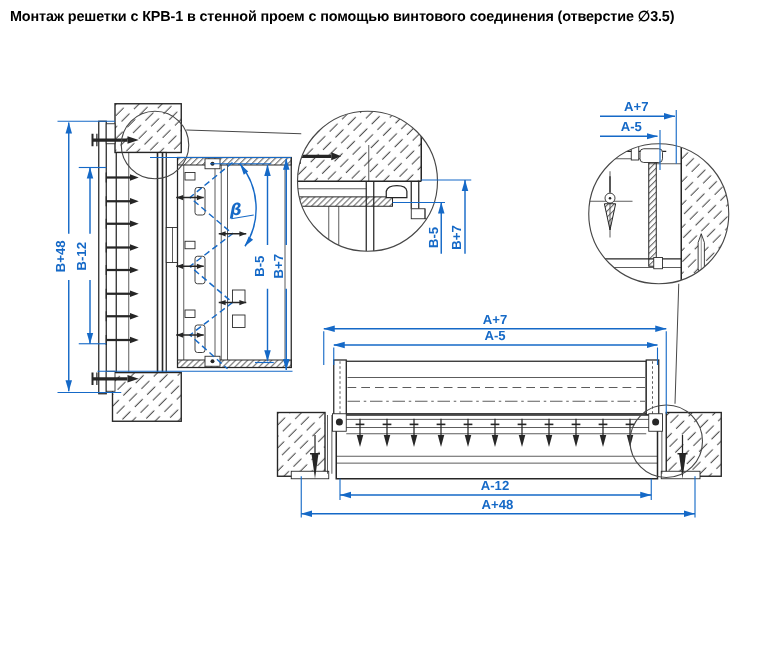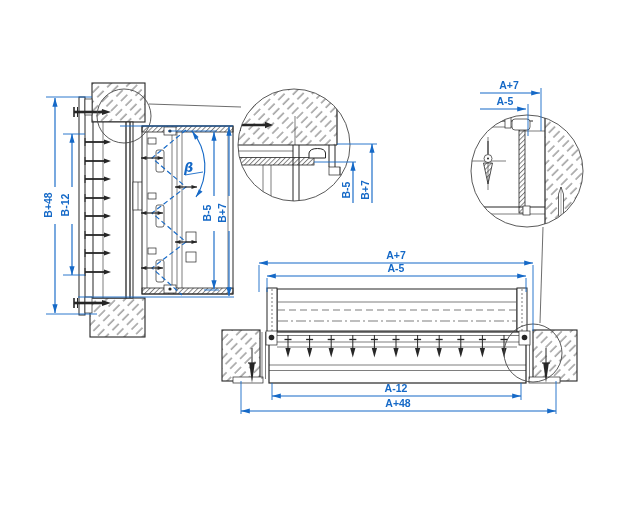--- a/index.html
+++ b/index.html
@@ -20,20 +20,21 @@
   .hatch{fill:url(#hatch);stroke:var(--ink);stroke-width:1.1;}
   .fh {fill:url(#fhatch);stroke:var(--ink);stroke-width:.8;}
   .cir{stroke:#474747;stroke-width:.9;fill:none;}
   .dimtxt{font:700 10.5px "Liberation Sans",sans-serif;fill:var(--dim);}
   .beta{font:italic 700 13px "DejaVu Sans",sans-serif;fill:var(--dim);}
 </style>
 </head>
 <body>
 
 <div class="stage">
+  <div class="title">Монтаж решетки с КРВ-1 в стенной проем с помощью винтового соединения (отверстие ∅3.5)</div>
 
   <svg width="622" height="529" viewBox="0 0 622 529">
     <defs>
       <pattern id="hatch" width="14" height="6.5" patternUnits="userSpaceOnUse" patternTransform="rotate(-45)">
         <line x1="0" y1="1" x2="14" y2="1" stroke="#555" stroke-width="0.9" stroke-dasharray="9 5"></line>
       </pattern>
       <pattern id="fhatch" width="4" height="3.4" patternUnits="userSpaceOnUse" patternTransform="rotate(-45)">
         <line x1="0" y1="0.5" x2="4" y2="0.5" stroke="#444" stroke-width="0.7"></line>
       </pattern>
       <marker id="da" viewBox="0 0 9 6" refX="8.8" refY="3" markerWidth="9" markerHeight="6" markerUnits="userSpaceOnUse" orient="auto-start-reverse">

